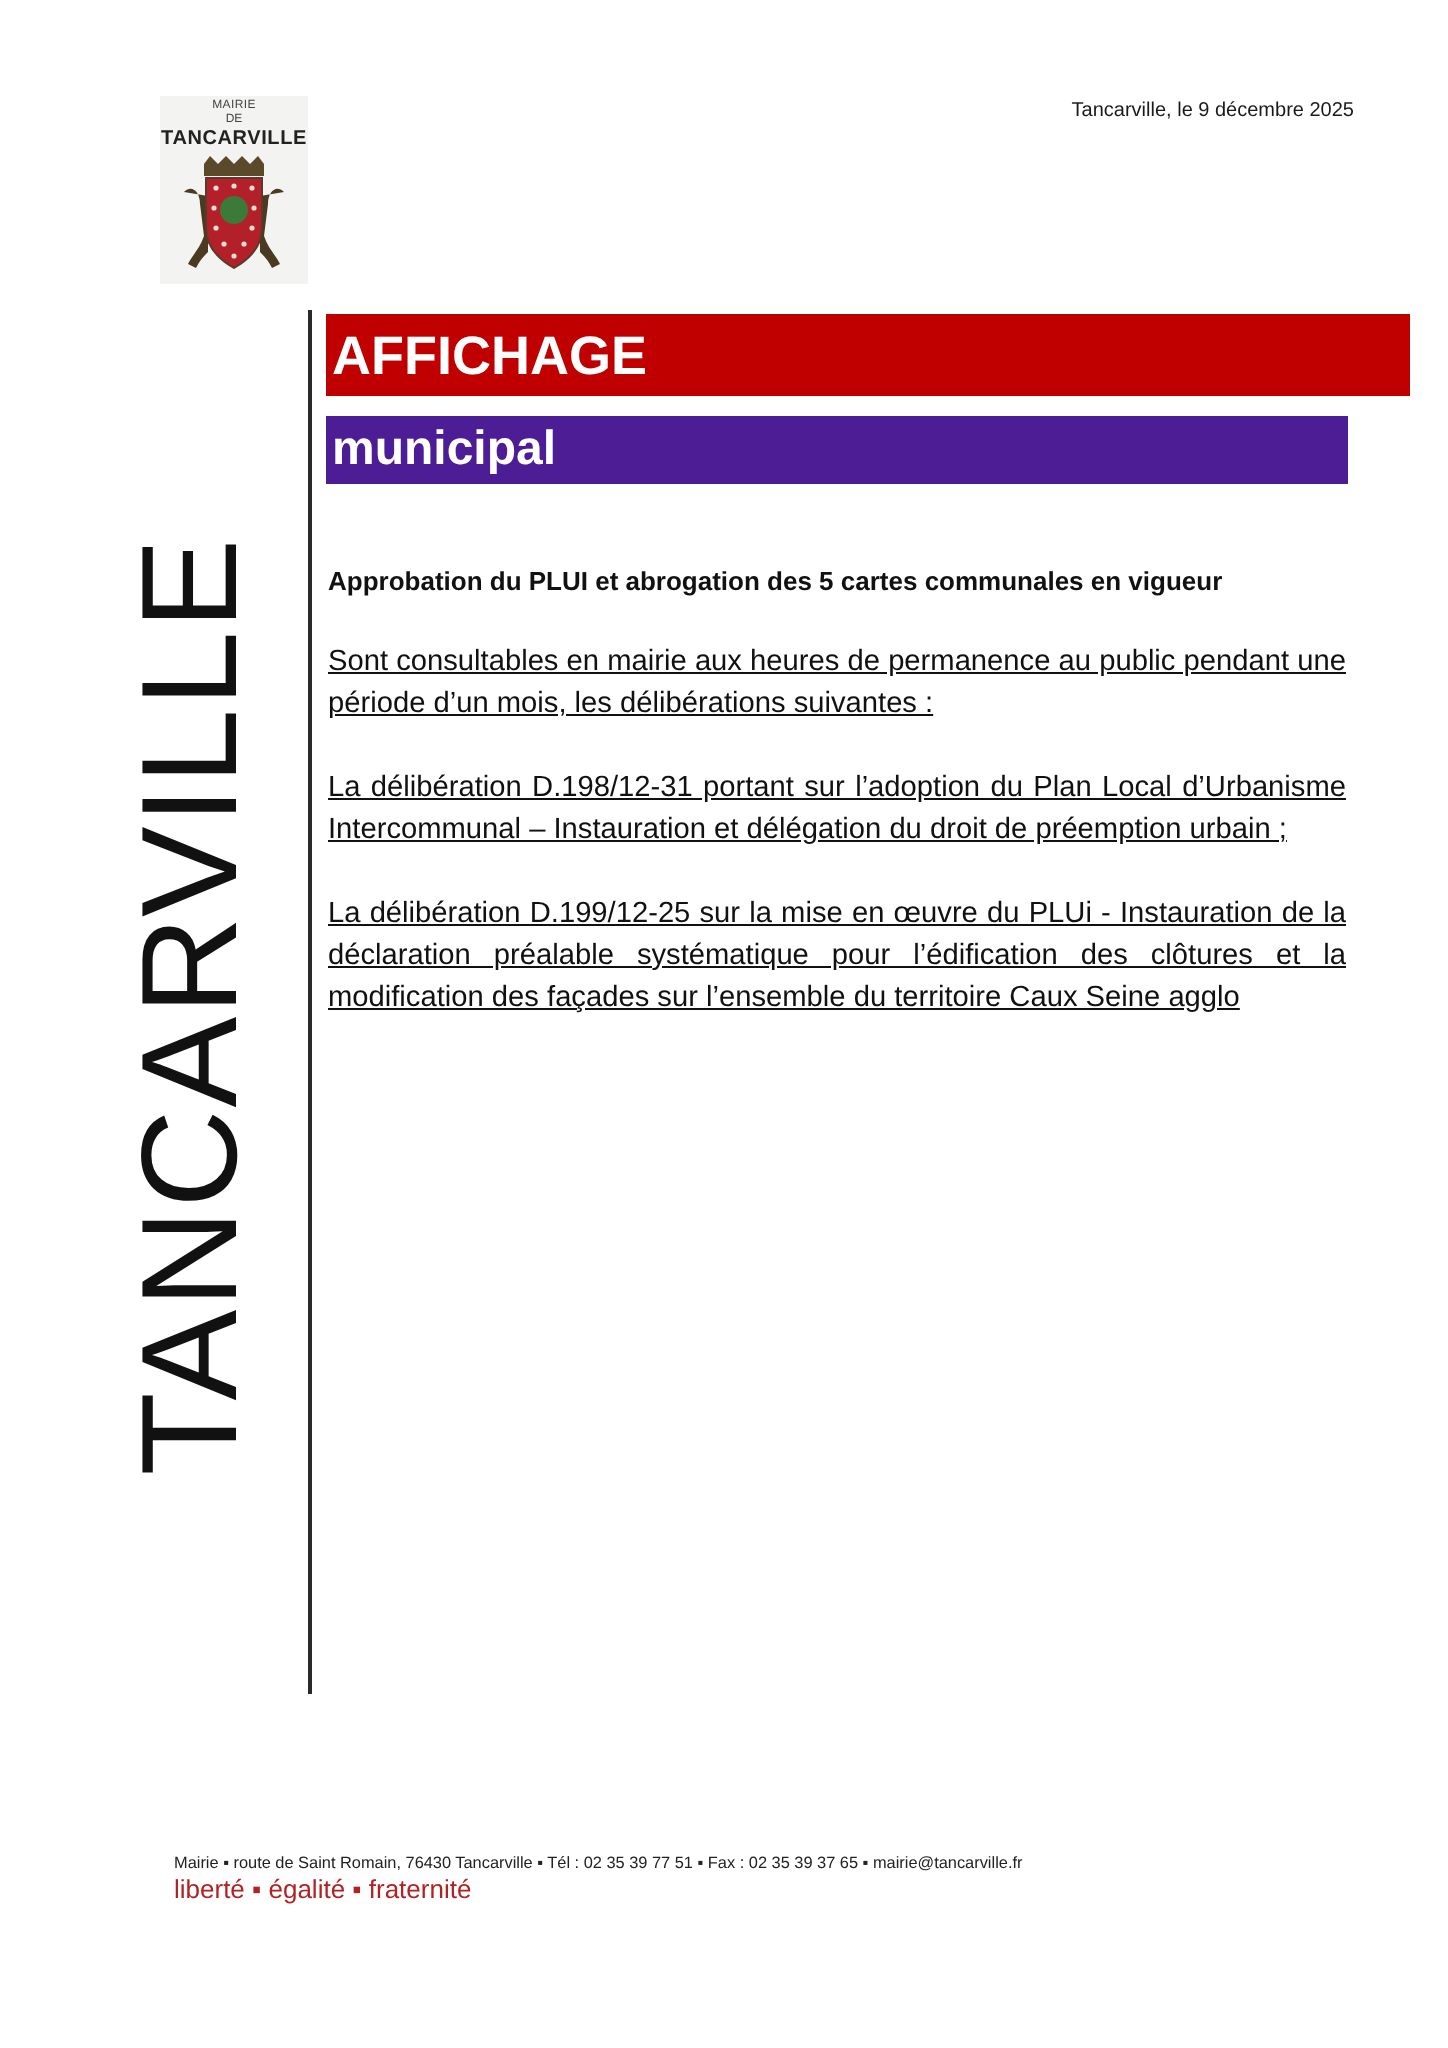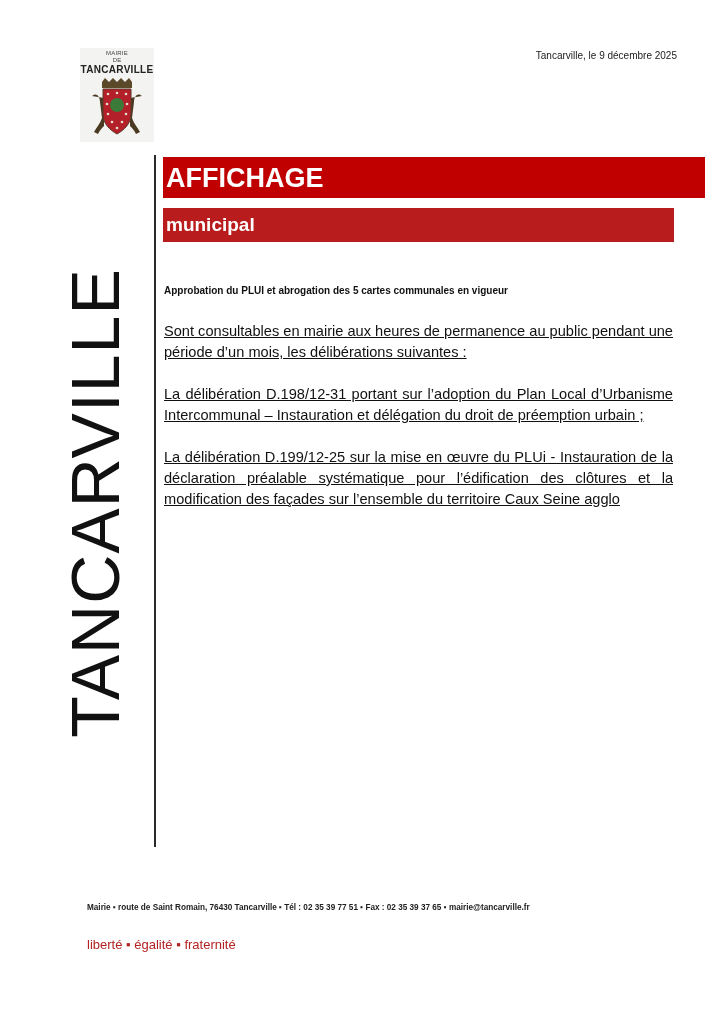--- a/index.html
+++ b/index.html
@@ -25,33 +25,33 @@
       position: absolute; left: 95px; top: 503px;
       transform: translate(-50%, -50%) rotate(-90deg);
       font-size: 68px; font-weight: normal; letter-spacing: 1px; color: #111; white-space: nowrap;
       line-height: 1;
     }
     .bar1 {
       position: absolute; left: 163px; top: 157px; width: 542px; height: 41px; background: #c00000;
       color: #fff; font-weight: bold; font-size: 27px; line-height: 42px; padding-left: 3px; box-sizing: border-box;
     }
     .bar2 {
-      position: absolute; left: 163px; top: 208px; width: 511px; height: 34px; background: #b91c1c;
-      color: #fff; font-weight: bold; font-size: 19px; line-height: 34px; padding-left: 3px; box-sizing: border-box;
+      position: absolute; left: 163px; top: 208px; width: 511px; height: 34px; background: #4c1d95;
+      color: #fff; font-weight: bold; font-size: 24px; line-height: 34px; padding-left: 3px; box-sizing: border-box;
     }
     .content {
       position: absolute; left: 164px; top: 280px; width: 509px; font-size: 14.6px; line-height: 21px; color: #111;
     }
-    .content .heading { font-weight: bold; margin-bottom: 20px; white-space: nowrap; font-size: 10px; }
+    .content .heading { font-weight: bold; margin-bottom: 20px; white-space: nowrap; font-size: 13px; }
     .content p { margin: 0 0 21px 0; text-align: justify; text-decoration: underline; }
     .footer-motto {
       position: absolute; left: 87px; top: 937px; font-size: 13px; color: #b22222;
     }
     .footer-address {
-      position: absolute; left: 87px; top: 903px; font-size: 8.2px; color: #222; white-space: nowrap; font-weight: bold;
+      position: absolute; left: 87px; top: 927px; font-size: 8.2px; color: #222; white-space: nowrap;
     }
   </style>
 </head>
 <body>
 
 <div class="logo">
   <div class="l1">MAIRIE</div>
   <div class="l2">DE</div>
   <div class="l3">TANCARVILLE</div>
   <svg width="54" height="60" viewBox="0 0 54 60">

